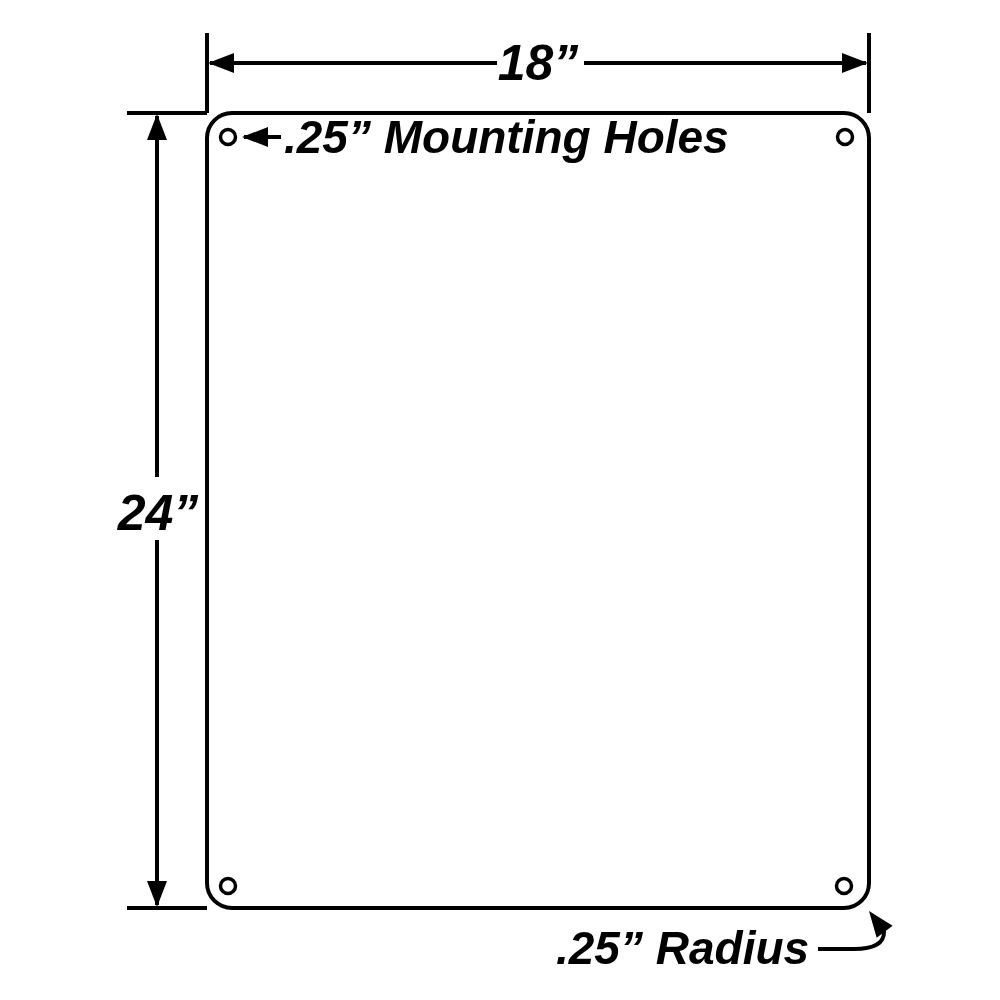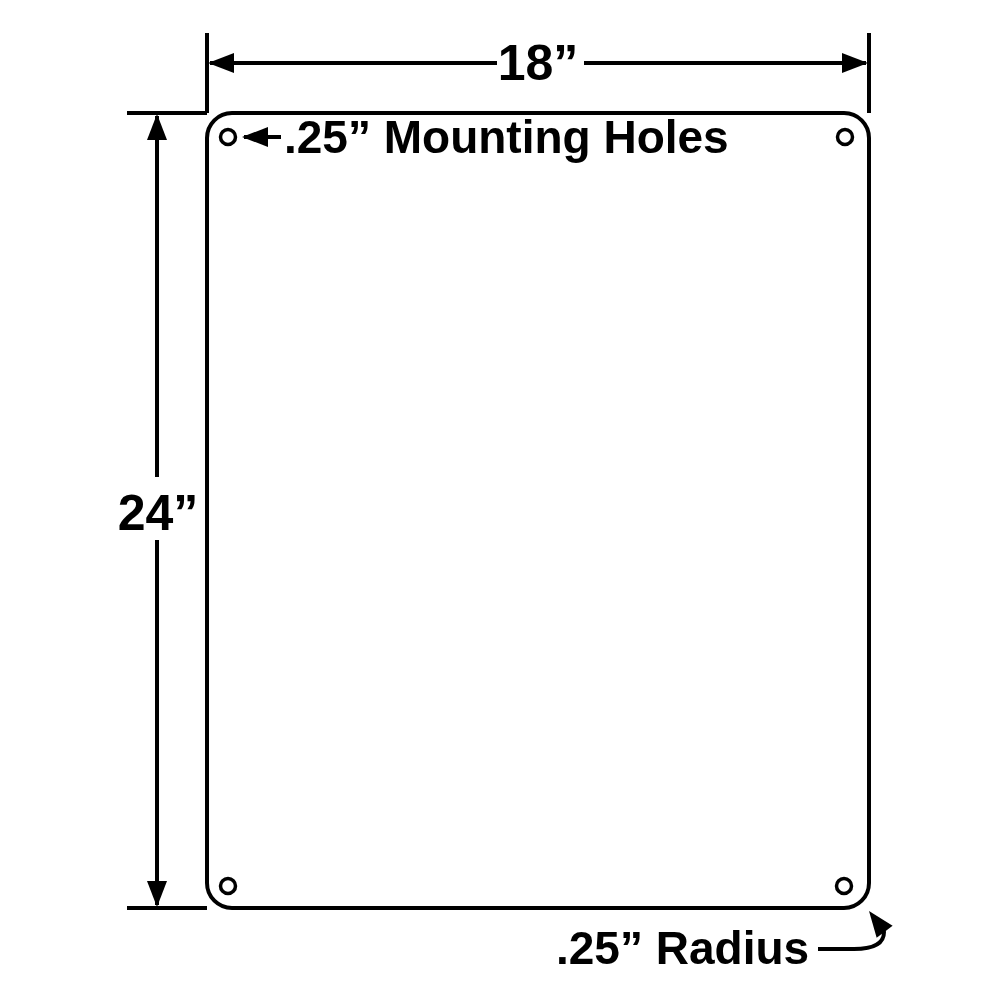--- a/index.html
+++ b/index.html
@@ -13,20 +13,21 @@
     height:1000px;
     background:var(--bg);
     font-family:"Liberation Sans", sans-serif;
   }
   .canvas{
     position:relative;
     width:1000px;
     height:1000px;
     background:var(--bg);
     overflow:hidden;
+    font-style:italic;
   }
   svg{display:block;}
   .stroke{
     stroke:var(--line);
     fill:none;
     stroke-width:4;
   }
   .panel{
     stroke:var(--line);
     fill:var(--bg);

